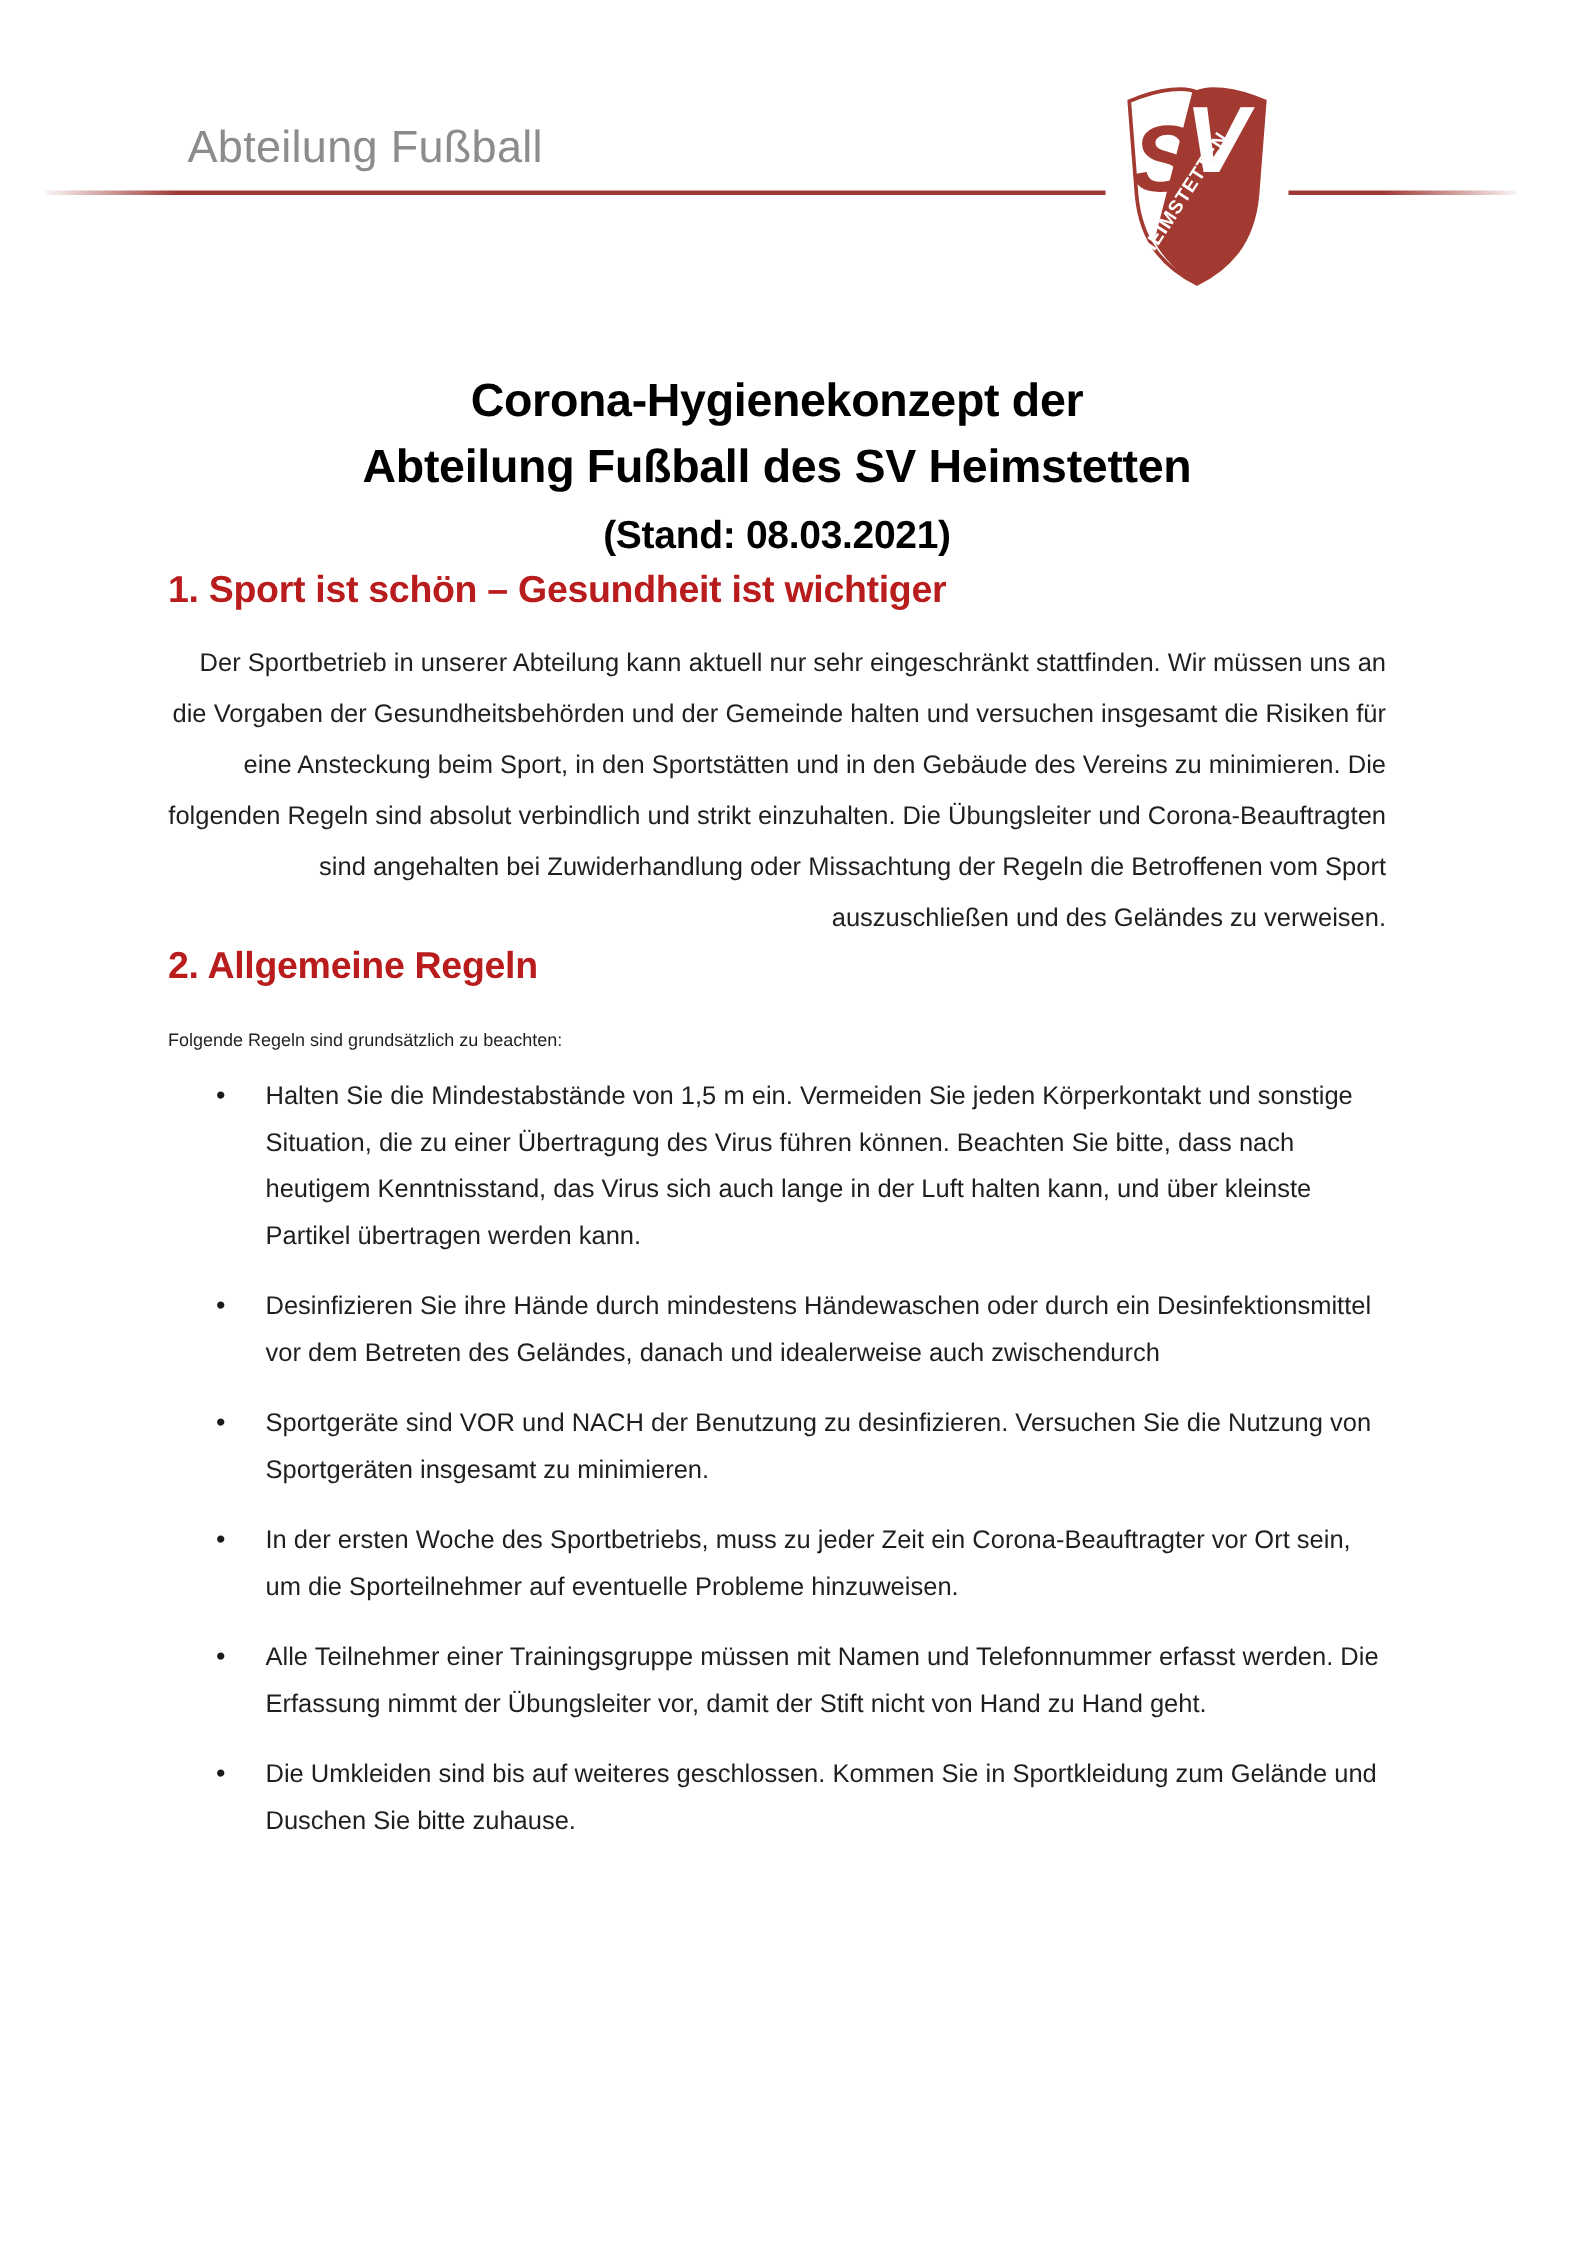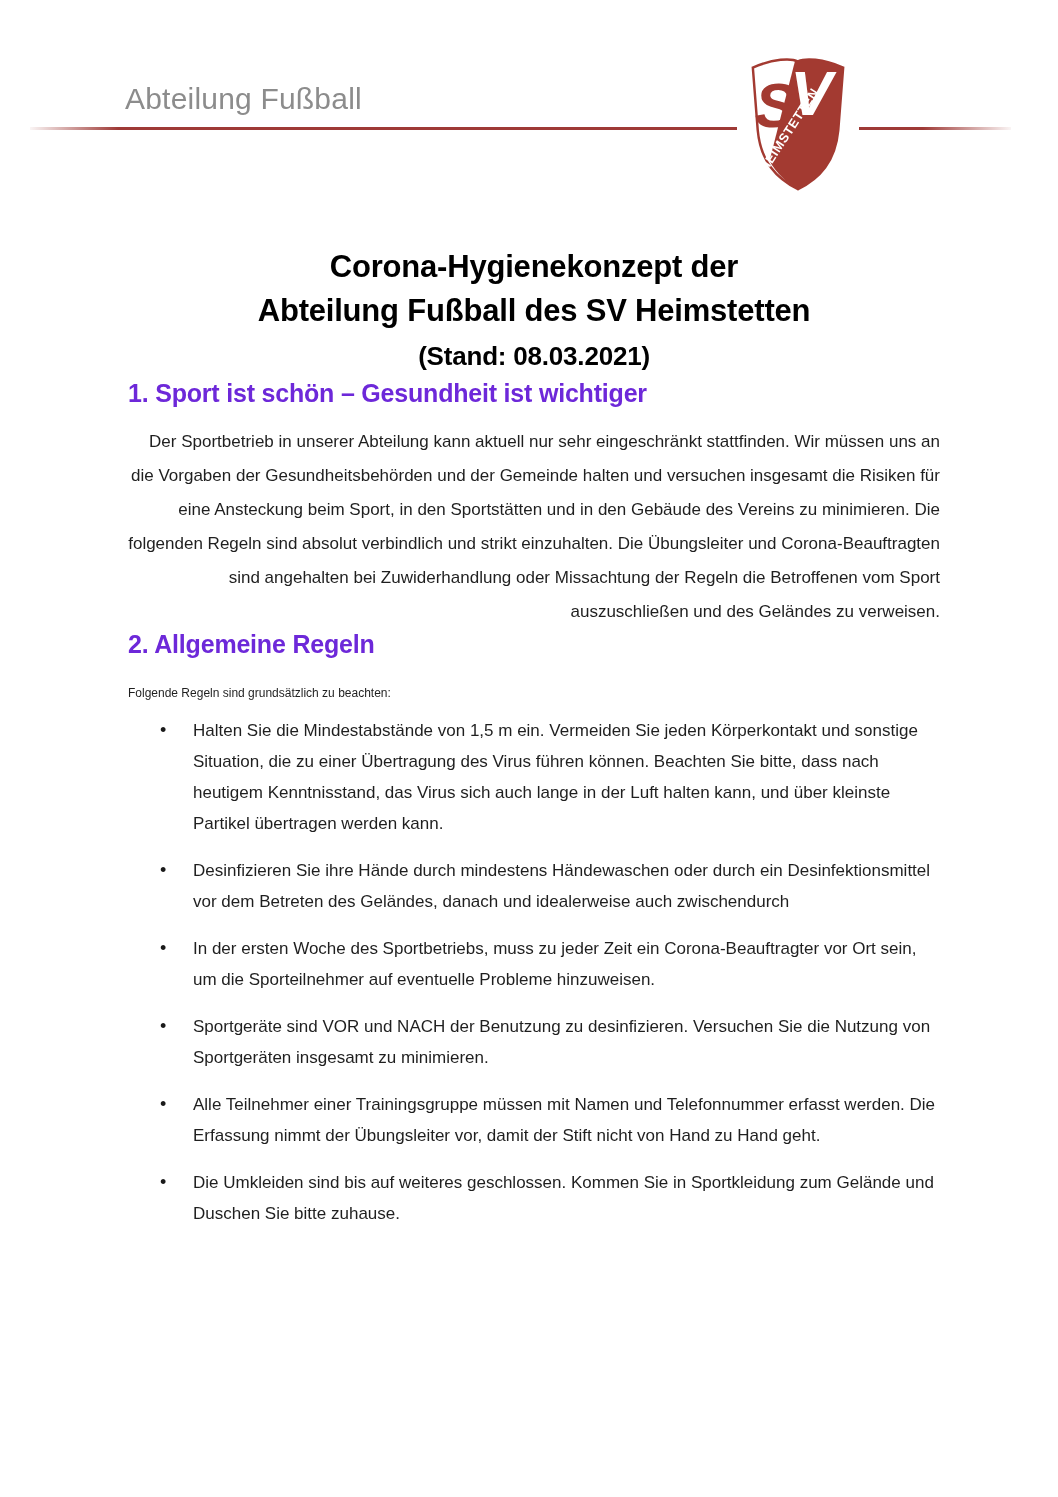--- a/index.html
+++ b/index.html
@@ -16,28 +16,28 @@
     position:absolute;left:30px;right:30px;top:127px;height:3px;
     background:linear-gradient(to right,
       rgba(158,58,54,0.05) 0%, #9e3a36 9%, #9e3a36 91%, rgba(158,58,54,0.05) 100%);
   }
   .logo{
     position:absolute;left:737px;top:48px;width:122px;height:150px;
     background:#ffffff;display:flex;align-items:center;justify-content:center;
   }
   .logo svg{display:block;}
   
-  .content{position:absolute;top:245px;left:128px;width:812px;}
+  .content{position:absolute;top:245px;left:112px;width:812px;}
   .doc-title{
     margin:0;text-align:center;font-weight:700;color:#000;
     font-size:31px;line-height:44px;letter-spacing:-0.2px;
   }
   .doc-title .stand{font-size:26px;}
   h2.section-heading{
-    margin:0;font-size:25px;font-weight:700;color:#6d28d9;
+    margin:0;font-size:25px;font-weight:700;color:#b91c1c;
     line-height:30px;letter-spacing:-0.2px;
   }
   .h2-first{margin-top:41px;}
   .h2-second{margin-top:15px;}
   p.body-text{
     margin:17px 0 0 0;font-size:17px;line-height:34px;color:#1f1f1f;
     text-align:right;
   }
   p.intro-text{margin:17px 0 0 0;font-size:12px;line-height:34px;color:#1f1f1f;}
   ul.rules{
@@ -88,20 +88,20 @@
 
     <p class="body-text">Der Sportbetrieb in unserer Abteilung kann aktuell nur sehr eingeschränkt stattfinden. Wir müssen uns an die Vorgaben der Gesundheitsbehörden und der Gemeinde halten und versuchen insgesamt die Risiken für eine Ansteckung beim Sport, in den Sportstätten und in den Gebäude des Vereins zu minimieren. Die folgenden Regeln sind absolut verbindlich und strikt einzuhalten. Die Übungsleiter und Corona-Beauftragten sind angehalten bei Zuwiderhandlung oder Missachtung der Regeln die Betroffenen vom Sport auszuschließen und des Geländes zu verweisen.</p>
 
     <h2 class="section-heading h2-second">2. Allgemeine Regeln</h2>
 
     <p class="intro-text">Folgende Regeln sind grundsätzlich zu beachten:</p>
 
     <ul class="rules">
       <li>Halten Sie die Mindestabstände von 1,5 m ein. Vermeiden Sie jeden Körperkontakt und sonstige Situation, die zu einer Übertragung des Virus führen können. Beachten Sie bitte, dass nach heutigem Kenntnisstand, das Virus sich auch lange in der Luft halten kann, und über kleinste Partikel übertragen werden kann.</li>
       <li>Desinfizieren Sie ihre Hände durch mindestens Händewaschen oder durch ein Desinfektionsmittel vor dem Betreten des Geländes, danach und idealerweise auch zwischendurch</li>
+      <li>Sportgeräte sind VOR und NACH der Benutzung zu desinfizieren. Versuchen Sie die Nutzung von Sportgeräten insgesamt zu minimieren.</li>
       <li>In der ersten Woche des Sportbetriebs, muss zu jeder Zeit ein Corona-Beauftragter vor Ort sein, um die Sporteilnehmer auf eventuelle Probleme hinzuweisen.</li>
-      <li>Sportgeräte sind VOR und NACH der Benutzung zu desinfizieren. Versuchen Sie die Nutzung von Sportgeräten insgesamt zu minimieren.</li>
       <li>Alle Teilnehmer einer Trainingsgruppe müssen mit Namen und Telefonnummer erfasst werden. Die Erfassung nimmt der Übungsleiter vor, damit der Stift nicht von Hand zu Hand geht.</li>
       <li>Die Umkleiden sind bis auf weiteres geschlossen. Kommen Sie in Sportkleidung zum Gelände und Duschen Sie bitte zuhause.</li>
     </ul>
 
   </div>
 </div>
 
 </body></html>

